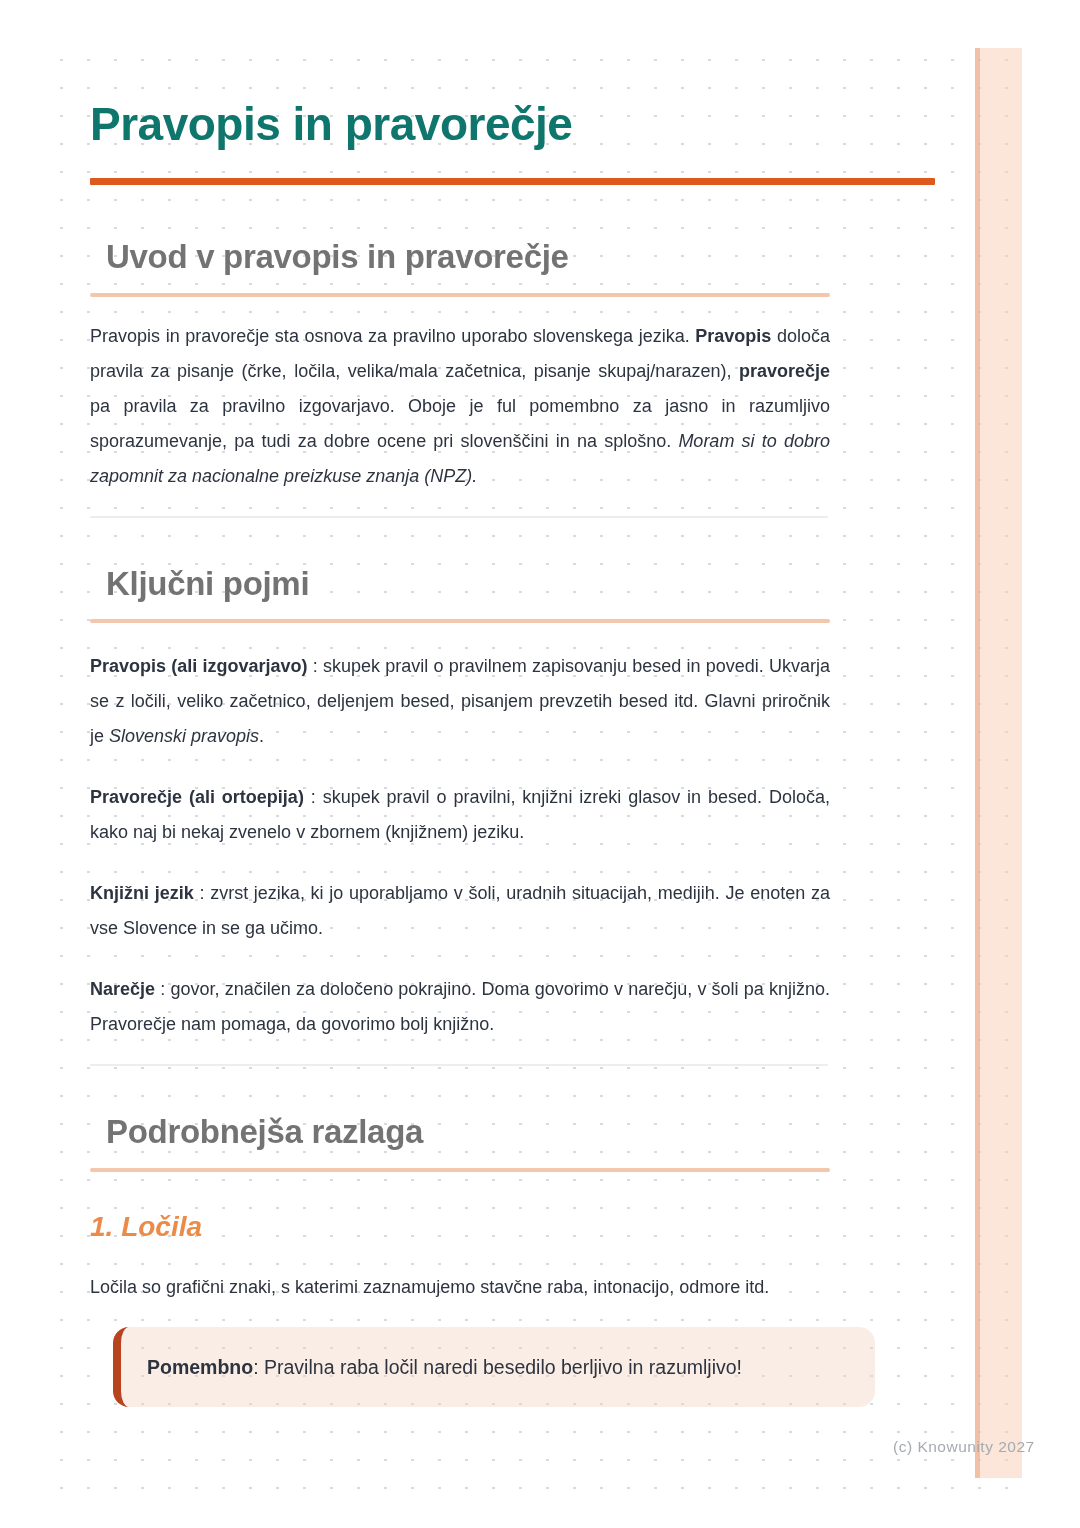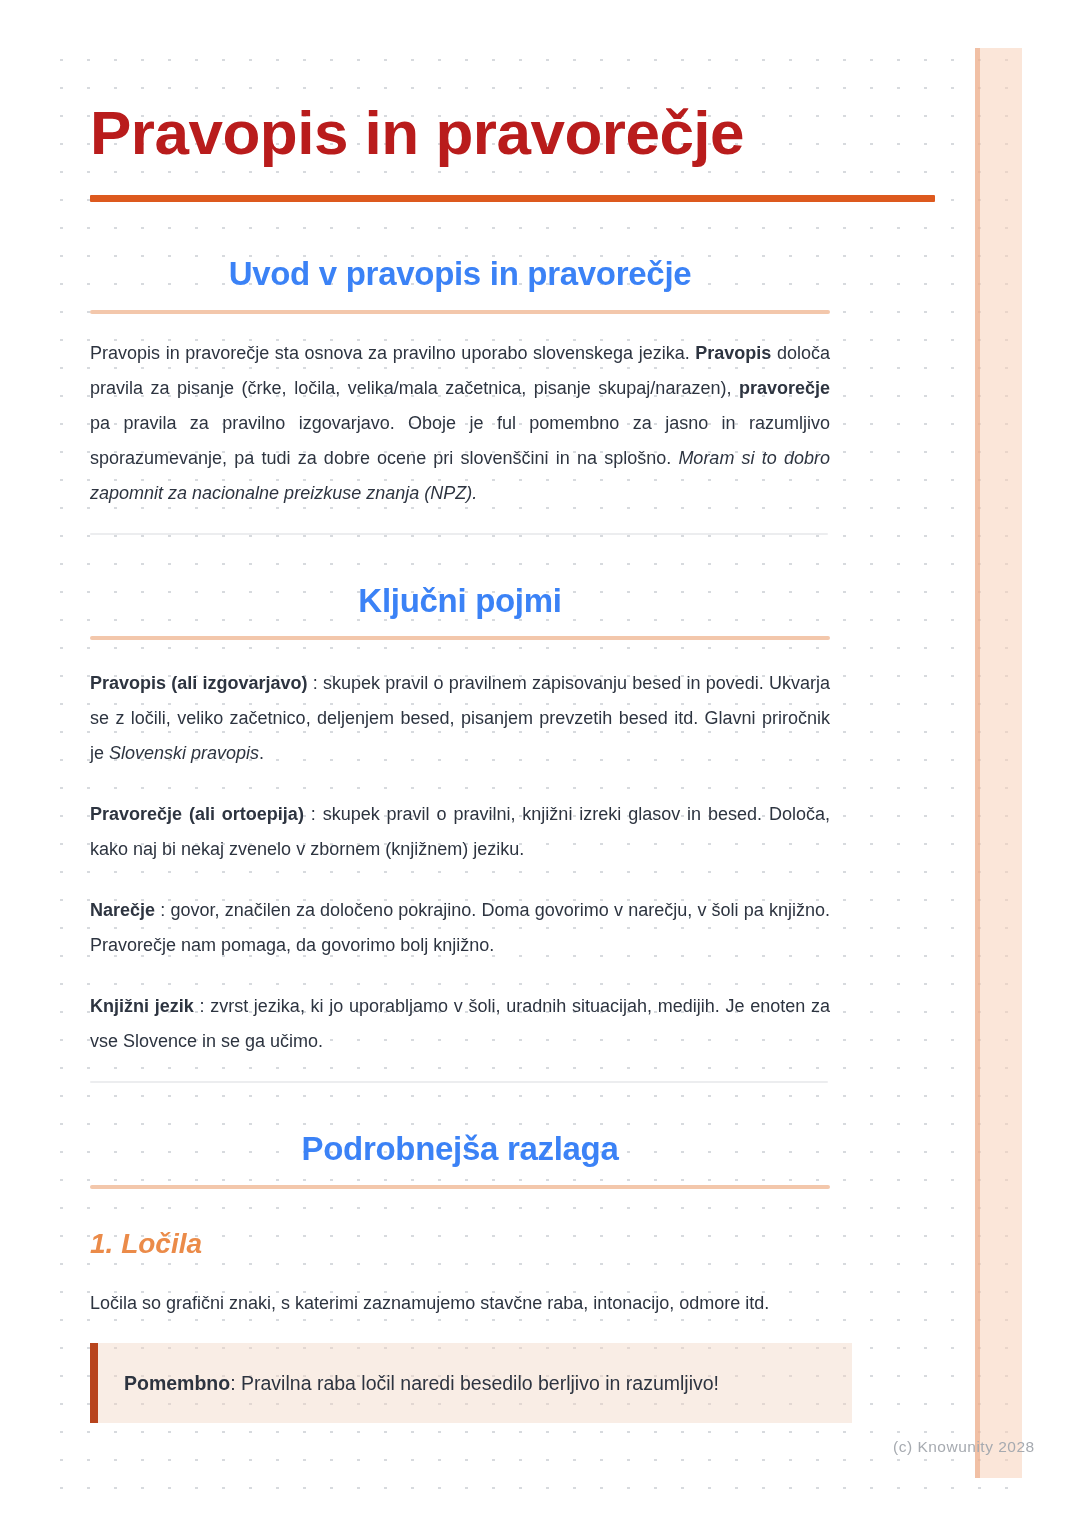--- a/index.html
+++ b/index.html
@@ -41,41 +41,40 @@
     z-index: 1;
   }
   .content {
     position: relative;
     z-index: 2;
     padding: 100px 0 0 90px;
     width: 740px;
   }
   h1.doc-title {
     margin: 0;
-    font-size: 62px;
+    font-size: 46px;
     line-height: 1.05;
     font-weight: 700;
     letter-spacing: -0.5px;
-    color: #b91c1c;
+    color: #0f766e;
   }
   .title-rule {
     width: 845px;
     height: 7px;
     background: #dd591e;
     margin-top: 30px;
     border-radius: 1px;
   }
   h2.section-heading {
     margin: 16px;
     font-size: 33px;
     line-height: 1.2;
     font-weight: 700;
     letter-spacing: -0.3px;
-    color: #3b82f6;
-    text-align: center;
+    color: #737373;
   }
   .h2-rule {
     width: 740px;
     height: 4px;
     background: #f3c7ab;
     margin-top: 14px;
     border-radius: 2px;
   }
   .sec-uvod h2 { margin-top: 52px; }
   .sec-pojmi h2 { margin-top: 46px; }
@@ -105,21 +104,22 @@
     margin-top: 22px;
     border-radius: 1px;
   }
   .callout {
     box-sizing: border-box;
     width: 762px;
     margin-top: 22px;
     padding: 28px 24px 28px 26px;
     background: rgba(240, 211, 192, 0.42);
     border-left: 8px solid #b8441d;
-    border-radius: 0;
+    border-radius: 16px;
+    margin-left: 23px;
   }
   .callout p {
     margin: 0;
     font-size: 19.5px;
     line-height: 24px;
     color: #2d3440;
     text-align: left;
   }
   .watermark {
     position: absolute;
@@ -150,34 +150,34 @@
       <p class="body-par"><span>Pravopis in pravorečje sta osnova za pravilno uporabo slovenskega jezika. </span><span class="run-bold">Pravopis</span><span> določa pravila za pisanje (črke, ločila, velika/mala začetnica, pisanje skupaj/narazen), </span><span class="run-bold">pravorečje</span><span> pa pravila za pravilno izgovarjavo. Oboje je ful pomembno za jasno in razumljivo sporazumevanje, pa tudi za dobre ocene pri slovenščini in na splošno. </span><span class="run-italic">Moram si to dobro zapomnit za nacionalne preizkuse znanja (NPZ).</span></p>
     </section>
 
     <div class="divider"></div>
 
     <section class="sec-pojmi">
       <h2 class="section-heading">Ključni pojmi</h2>
       <div class="h2-rule"></div>
       <p class="body-par"><span class="run-bold">Pravopis (ali izgovarjavo)</span><span> : skupek pravil o pravilnem zapisovanju besed in povedi. Ukvarja se z ločili, veliko začetnico, deljenjem besed, pisanjem prevzetih besed itd. Glavni priročnik je </span><span class="run-italic">Slovenski pravopis</span><span>.</span></p>
       <p class="body-par"><span class="run-bold">Pravorečje (ali ortoepija)</span><span> : skupek pravil o pravilni, knjižni izreki glasov in besed. Določa, kako naj bi nekaj zvenelo v zbornem (knjižnem) jeziku.</span></p>
+      <p class="body-par"><span class="run-bold">Knjižni jezik</span><span> : zvrst jezika, ki jo uporabljamo v šoli, uradnih situacijah, medijih. Je enoten za vse Slovence in se ga učimo.</span></p>
       <p class="body-par"><span class="run-bold">Narečje</span><span> : govor, značilen za določeno pokrajino. Doma govorimo v narečju, v šoli pa knjižno. Pravorečje nam pomaga, da govorimo bolj knjižno.</span></p>
-      <p class="body-par"><span class="run-bold">Knjižni jezik</span><span> : zvrst jezika, ki jo uporabljamo v šoli, uradnih situacijah, medijih. Je enoten za vse Slovence in se ga učimo.</span></p>
     </section>
 
     <div class="divider"></div>
 
     <section class="sec-razlaga">
       <h2 class="section-heading">Podrobnejša razlaga</h2>
       <div class="h2-rule"></div>
       <h3 class="subsection-heading">1. Ločila</h3>
       <p class="body-par"><span>Ločila so grafični znaki, s katerimi zaznamujemo stavčne raba, intonacijo, odmore itd.</span></p>
 
       <div class="callout">
         <p><span class="run-bold">Pomembno</span><span>: Pravilna raba ločil naredi besedilo berljivo in razumljivo!</span></p>
       </div>
     </section>
 
   </div>
 
-  <div class="watermark">(c) Knowunity 2028</div>
+  <div class="watermark">(c) Knowunity 2027</div>
 
 </div>
 
 </body></html>

